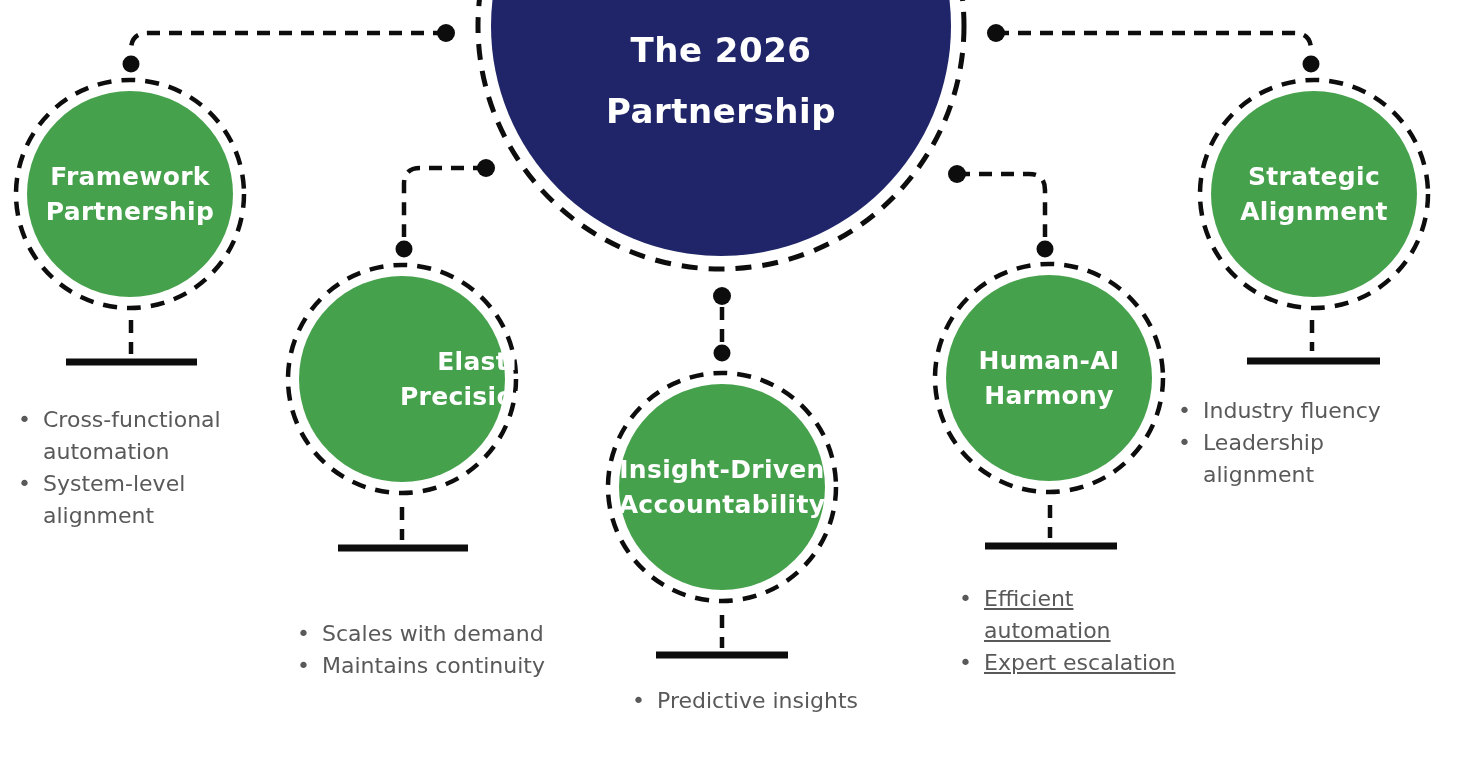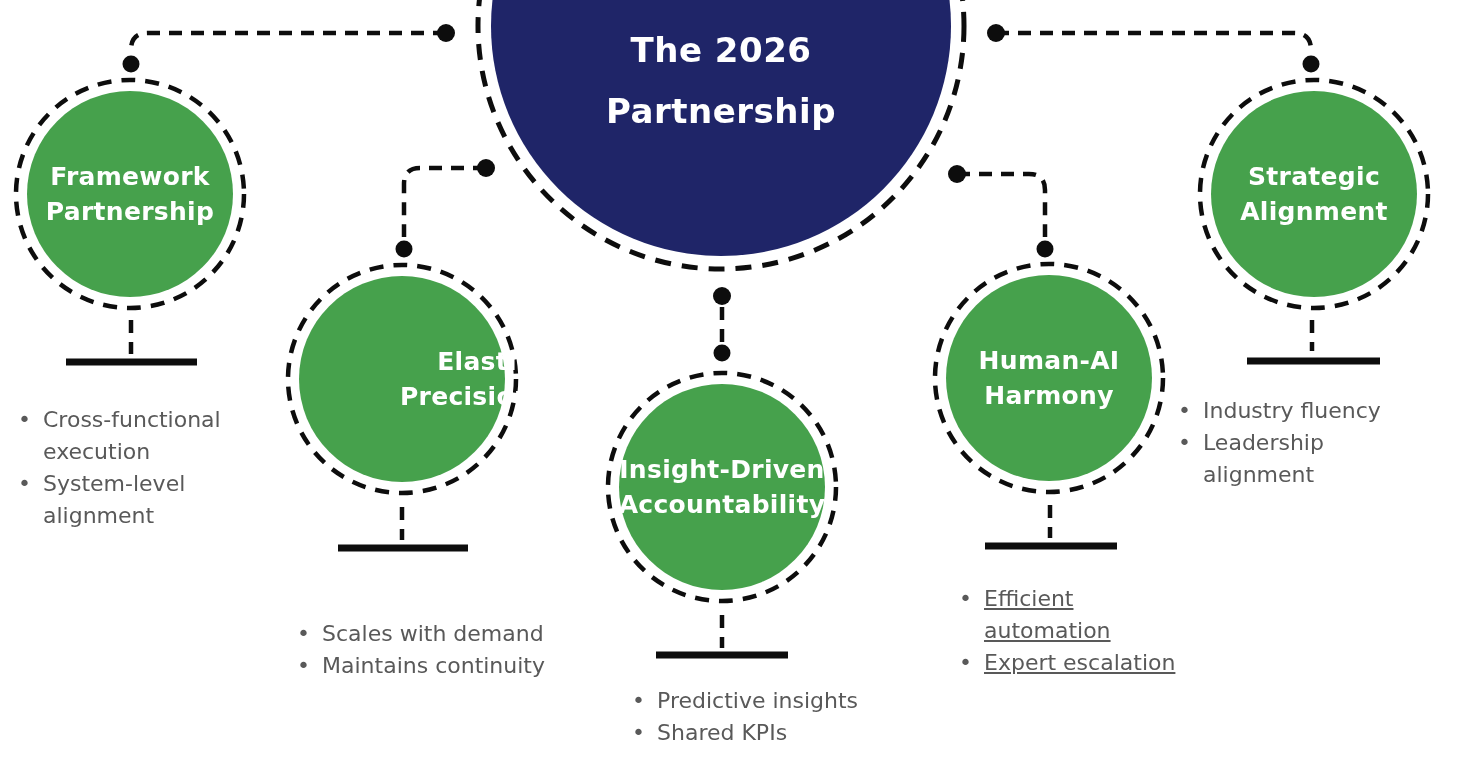--- a/index.html
+++ b/index.html
@@ -161,30 +161,29 @@
   <div id="label-ha" class="node-label">
     <div>Human-AI</div>
     <div>Harmony</div>
   </div>
   <div id="label-sa" class="node-label">
     <div>Strategic</div>
     <div>Alignment</div>
   </div>
 
   <ul id="bullets-fc" class="bullets">
-    <li>Cross-functional execution</li>
+    <li>Cross-functional automation</li>
     <li>System-level alignment</li>
   </ul>
   <ul id="bullets-ep" class="bullets">
     <li>Scales with demand</li>
     <li>Maintains continuity</li>
   </ul>
   <ul id="bullets-id" class="bullets">
     <li>Predictive insights</li>
-    <li>Shared KPIs</li>
   </ul>
   <ul id="bullets-ha" class="bullets">
     <li>Efficient automation</li>
     <li>Expert escalation</li>
   </ul>
   <ul id="bullets-sa" class="bullets">
     <li>Industry fluency</li>
     <li>Leadership alignment</li>
   </ul>
 

